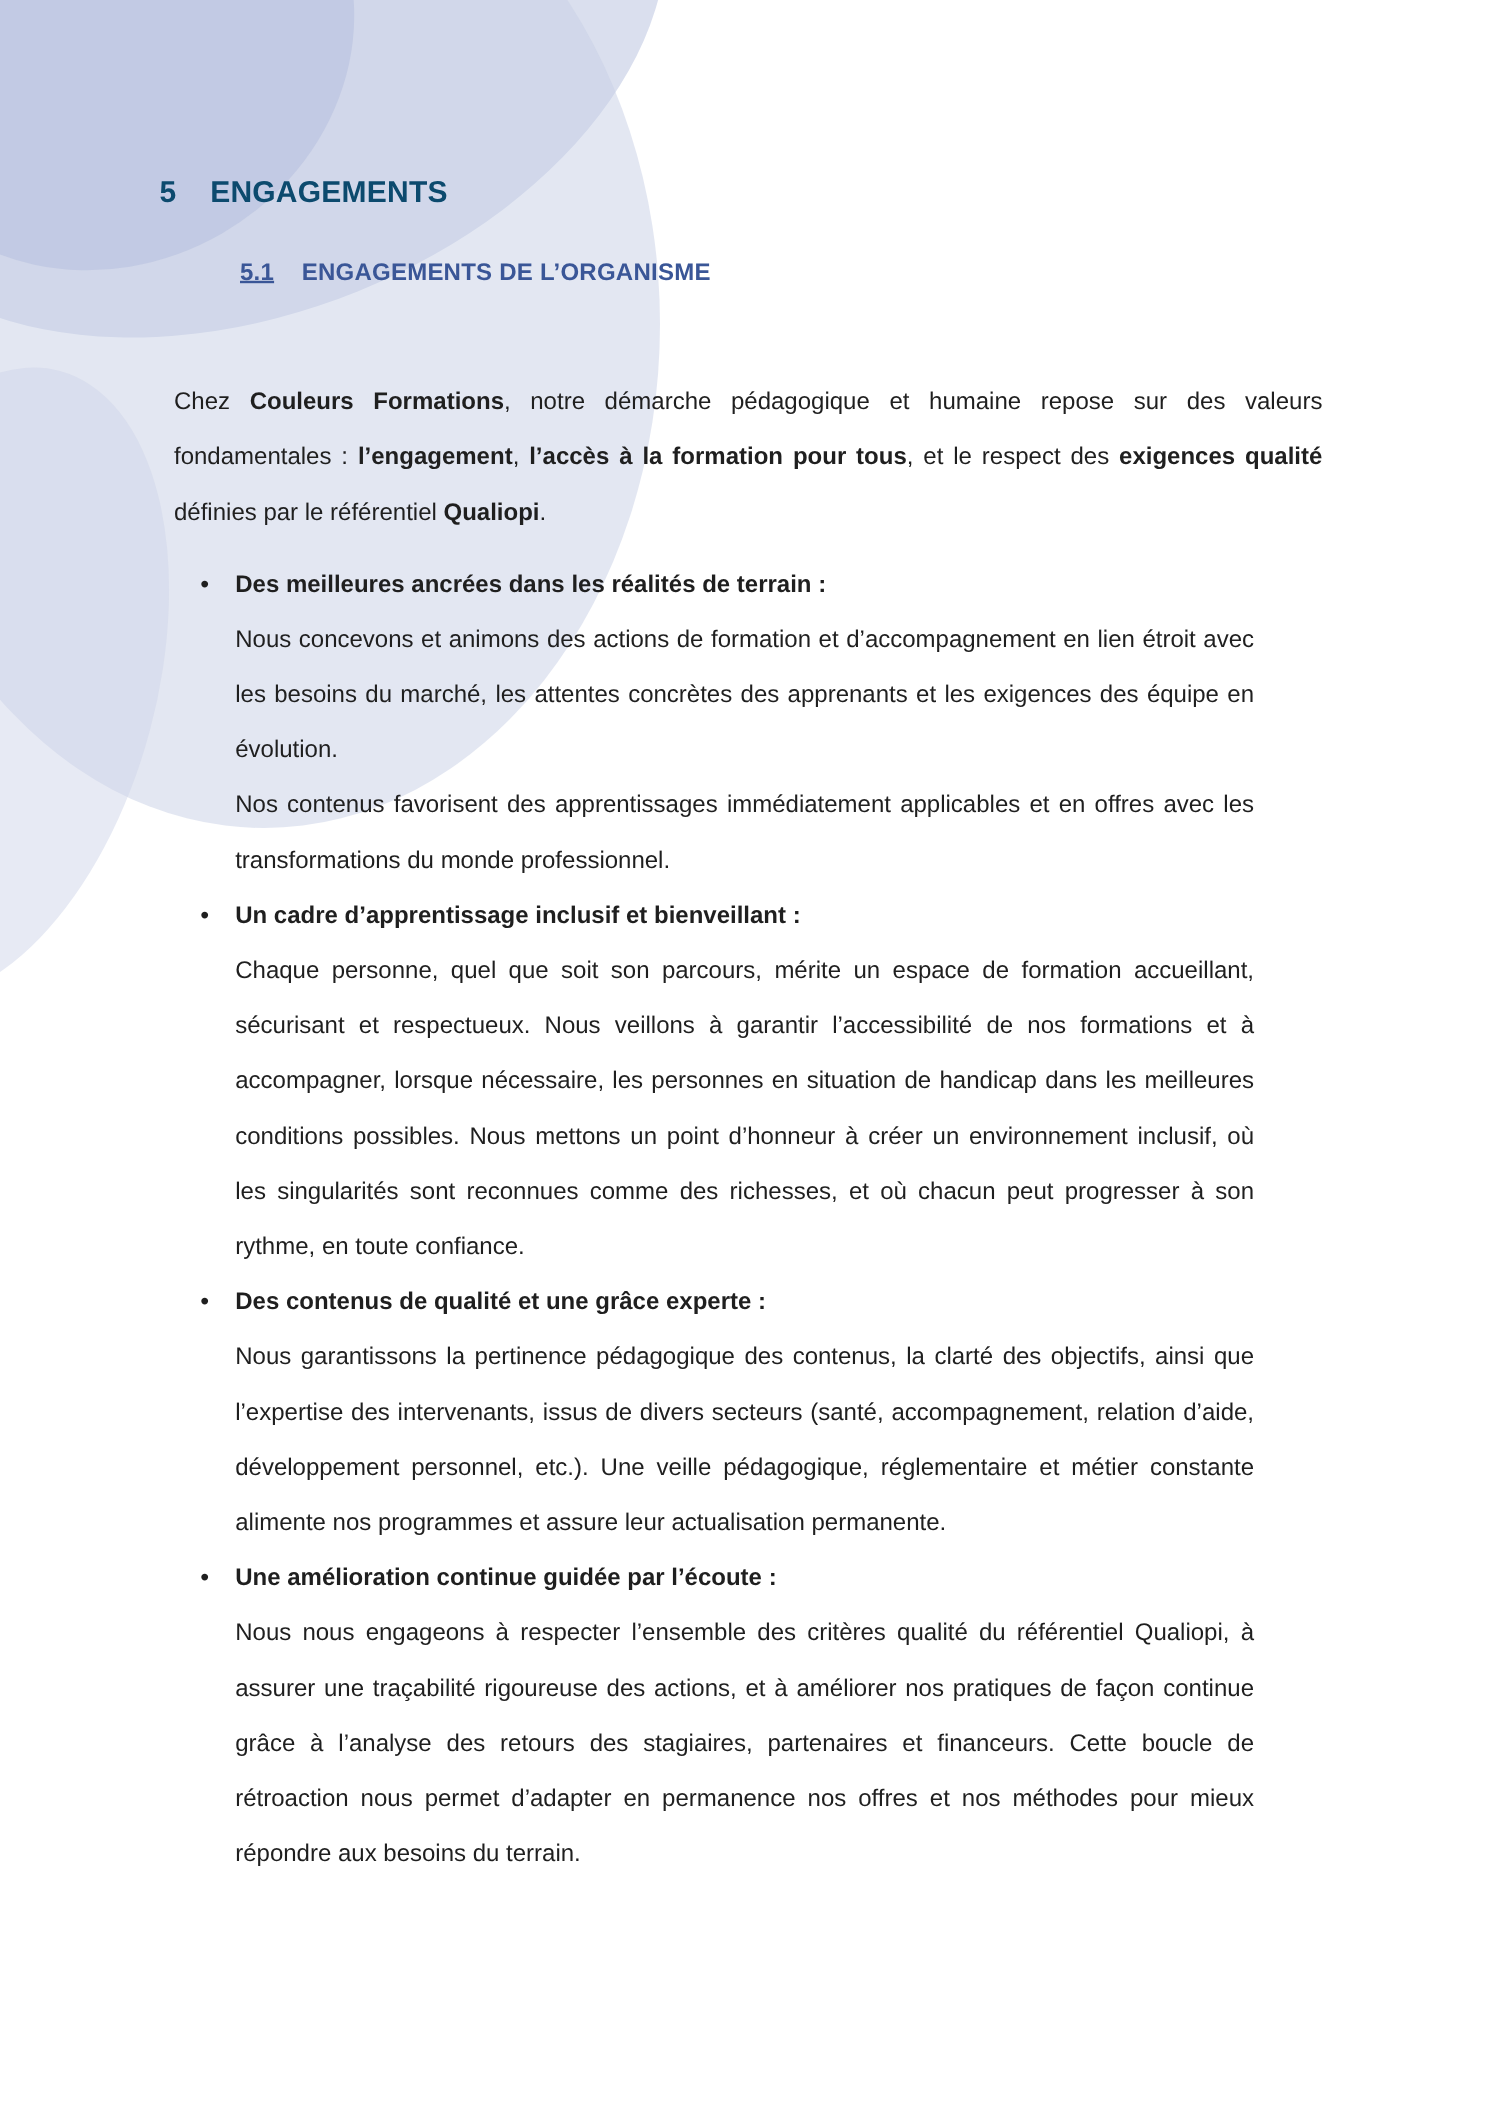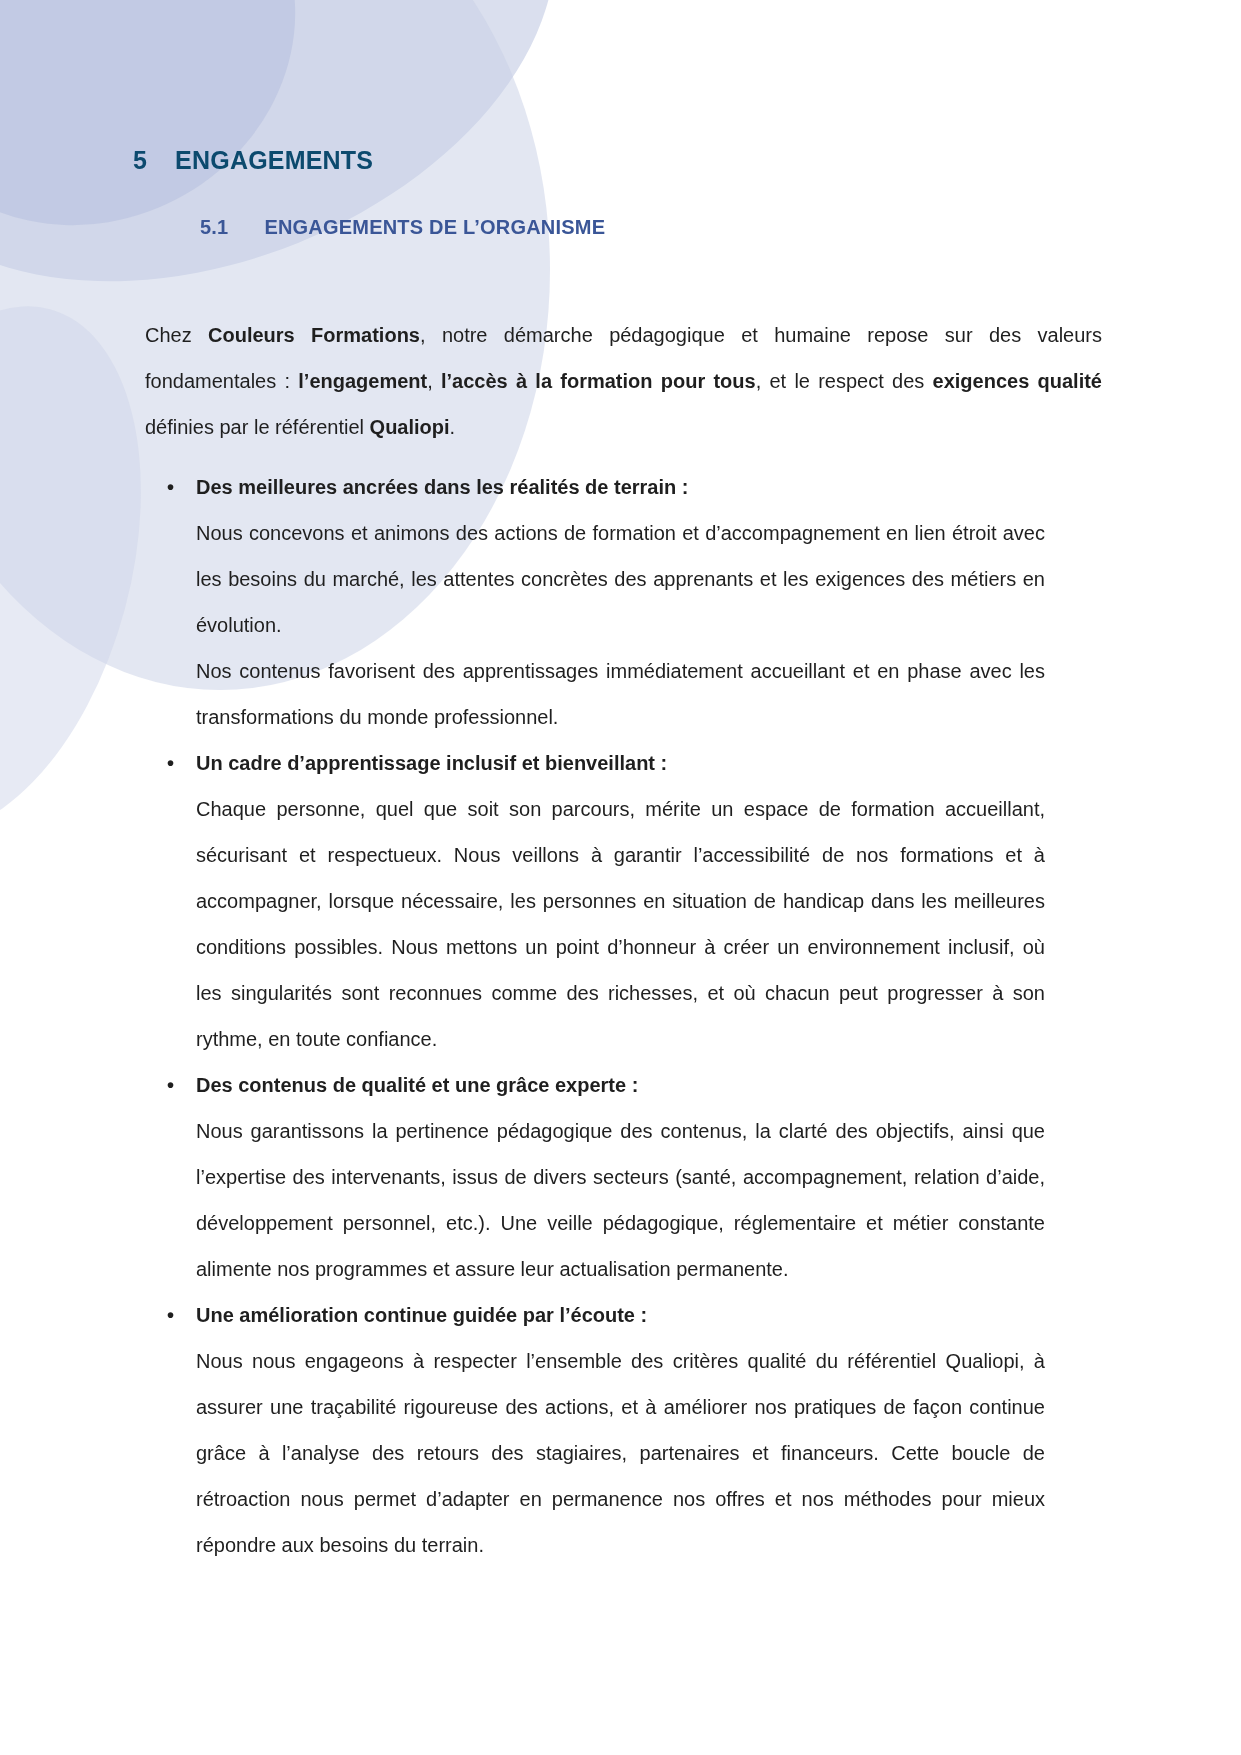--- a/index.html
+++ b/index.html
@@ -27,21 +27,21 @@
 
   h1.sec{
     position:absolute;top:146px;left:133px;margin:0;
     font-size:25px;font-weight:bold;color:#0c4a6e;letter-spacing:0.2px;
   }
   h1.sec .num{display:inline-block;margin-right:28px;}
   h2.subsec{
     position:absolute;top:216px;left:200px;margin:0;
     font-size:20px;font-weight:bold;color:#3A5697;letter-spacing:0.2px;
   }
-  h2.subsec .num{display:inline-block;margin-right:36px;}
+  h2.subsec .num{display:inline-block;margin-right:23px;text-decoration:underline;}
 
   .intro{
     position:absolute;top:300px;left:133px;width:957px;margin:12px;
     font-size:20px;line-height:46px;text-align:justify;
   }
   .intro .b{font-weight:bold;}
 
   ul.commitments{
     position:absolute;top:464px;left:133px;width:957px;
     margin:0;padding:0;list-style:none;
@@ -77,22 +77,22 @@
 
     <h2 class="subsec"><span class="num">5.1</span><span>ENGAGEMENTS DE L’ORGANISME</span></h2>
 
     <p class="intro"><span>Chez </span><span class="b">Couleurs Formations</span><span>, notre démarche pédagogique et humaine repose sur des valeurs fondamentales : </span><span class="b">l’engagement</span><span>, </span><span class="b">l’accès à la formation pour tous</span><span>, et le respect des </span><span class="b">exigences qualité</span><span> définies par le référentiel </span><span class="b">Qualiopi</span><span>.</span></p>
 
     <ul class="commitments">
 
       <li>
         <span class="marker">•</span>
         <span class="b-title">Des meilleures ancrées dans les réalités de terrain :</span>
-        <span class="b-par">Nous concevons et animons des actions de formation et d’accompagnement en lien étroit avec les besoins du marché, les attentes concrètes des apprenants et les exigences des métiers en évolution.</span>
-        <span class="b-par">Nos contenus favorisent des apprentissages immédiatement accueillant et en phase avec les transformations du monde professionnel.</span>
+        <span class="b-par">Nous concevons et animons des actions de formation et d’accompagnement en lien étroit avec les besoins du marché, les attentes concrètes des apprenants et les exigences des équipe en évolution.</span>
+        <span class="b-par">Nos contenus favorisent des apprentissages immédiatement applicables et en offres avec les transformations du monde professionnel.</span>
       </li>
 
       <li>
         <span class="marker">•</span>
         <span class="b-title">Un cadre d’apprentissage inclusif et bienveillant :</span>
         <span class="b-par">Chaque personne, quel que soit son parcours, mérite un espace de formation accueillant, sécurisant et respectueux. Nous veillons à garantir l’accessibilité de nos formations et à accompagner, lorsque nécessaire, les personnes en situation de handicap dans les meilleures conditions possibles. Nous mettons un point d’honneur à créer un environnement inclusif, où les singularités sont reconnues comme des richesses, et où chacun peut progresser à son rythme, en toute confiance.</span>
       </li>
 
       <li>
         <span class="marker">•</span>

